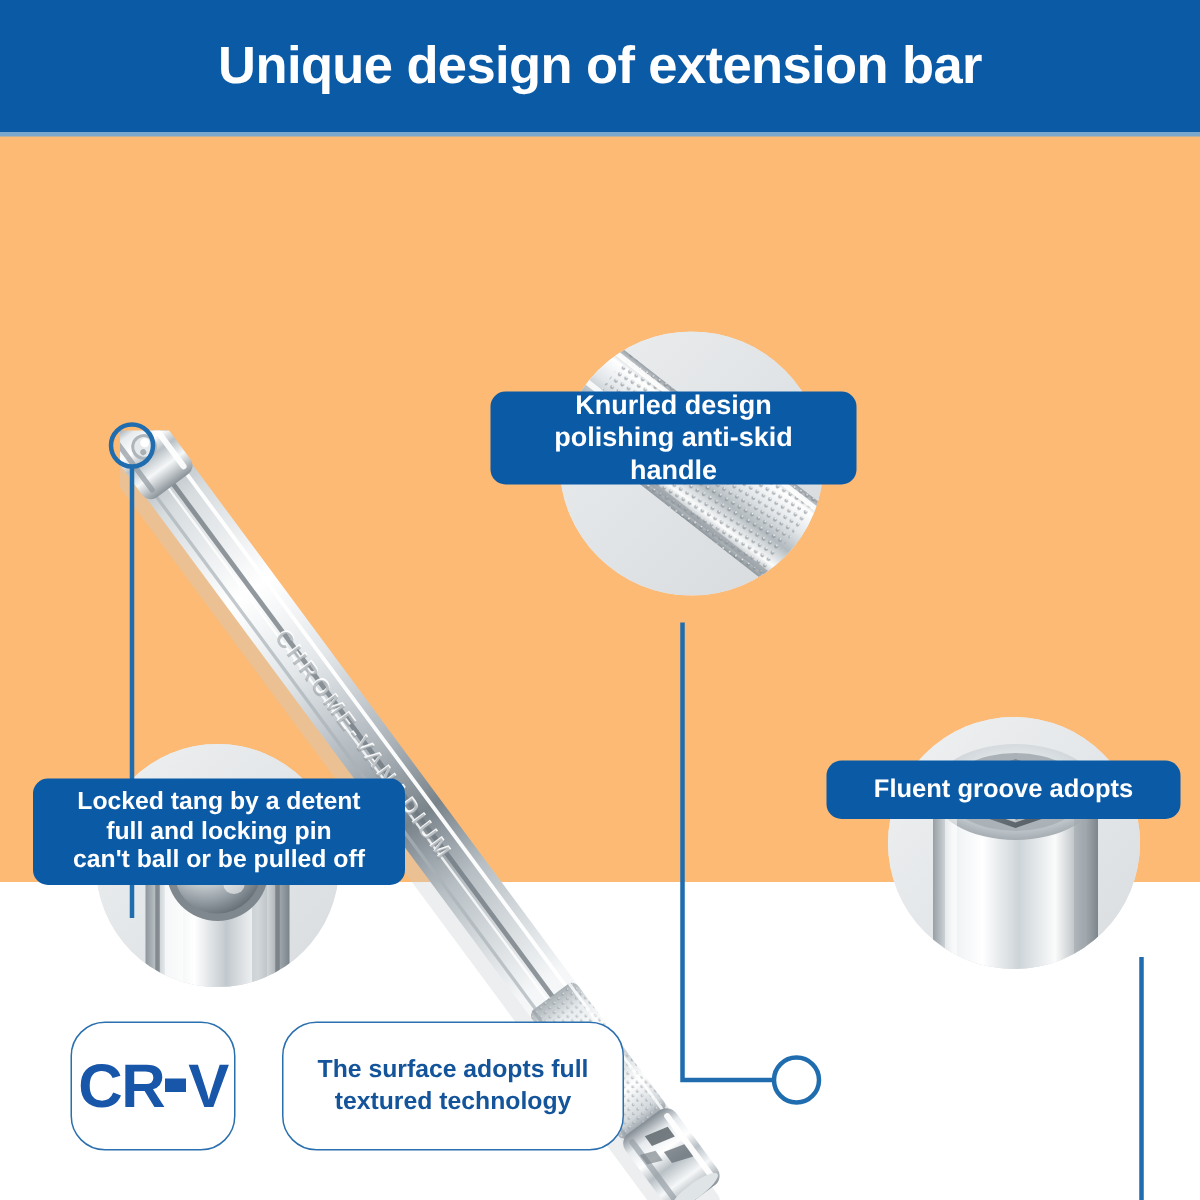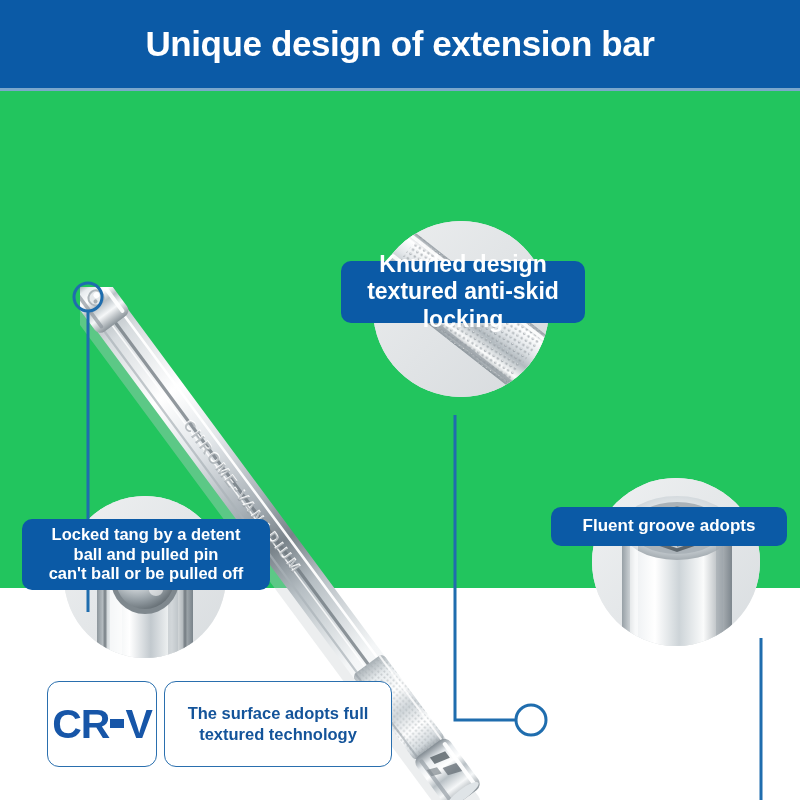--- a/index.html
+++ b/index.html
@@ -9,21 +9,21 @@
     height: 800px;
     background: #ffffff;
     font-family: "Liberation Sans", sans-serif;
     overflow: hidden;
   }
 
   #page {
     position: relative;
     width: 800px;
     height: 588px;
-    background: #22c55e;
+    background: #fdba74;
   }
 
   
   #header-banner {
     position: absolute;
     left: 0; top: 0;
     width: 800px; height: 88px;
     background: #0b5aa6;
     display: flex;
     align-items: center;
@@ -99,41 +99,41 @@
     color: #ffffff;
     font-weight: bold;
     display: flex;
     align-items: center;
     justify-content: center;
     text-align: center;
     line-height: 1.2;
     padding: 8px 14px;
   }
   #callout-knurled {
-    left: 341px; top: 261px;
+    left: 327px; top: 261px;
     width: 244px; height: 62px;
-    font-size: 23px;
+    font-size: 18px;
   }
   #callout-locked {
     left: 22px; top: 519px;
     width: 248px; height: 71px;
     font-size: 16.5px;
   }
   #callout-groove {
     left: 551px; top: 507px;
     width: 236px; height: 39px;
     font-size: 17px;
   }
 
   
   .feature-box {
     position: absolute;
     background: #ffffff;
     border: 1.6px solid #2a6fae;
-    border-radius: 12px;
+    border-radius: 23px;
     display: flex;
     align-items: center;
     justify-content: center;
     text-align: center;
     color: #14549a;
   }
   #crv-box {
     left: 47px; top: 681px;
     width: 110px; height: 86px;
   }
@@ -145,21 +145,21 @@
     white-space: nowrap;
   }
   #crv-label .dash {
     display: inline-block;
     width: 14px; height: 9px;
     background: #1756a8;
     vertical-align: middle;
     margin: 0 1px 6px 1px;
   }
   #surface-box {
-    left: 164px; top: 681px;
+    left: 188px; top: 681px;
     width: 228px; height: 86px;
   }
   #surface-text {
     font-size: 16.5px;
     font-weight: bold;
     line-height: 1.3;
     color: #14549a;
   }
 </style>
 </head>
@@ -381,28 +381,28 @@
 
       <path d="M761 546 L761 741 L687 741" stroke="#1f6dae" stroke-width="3" fill="none"></path>
       <circle cx="672" cy="741" r="15" fill="none" stroke="#1f6dae" stroke-width="3"></circle>
     </svg>
 
   </div>
 
   <div class="callout" id="callout-knurled">
     <div>
       <div>Knurled design</div>
-      <div>textured anti-skid locking</div>
+      <div>polishing anti-skid handle</div>
     </div>
   </div>
 
   <div class="callout" id="callout-locked">
     <div>
       <div>Locked tang by a detent</div>
-      <div>ball and pulled pin</div>
+      <div>full and locking pin</div>
       <div>can't ball or be pulled off</div>
     </div>
   </div>
 
   <div class="callout" id="callout-groove">
     <div>Fluent groove adopts</div>
   </div>
 
   <div class="feature-box" id="crv-box">
     <div id="crv-label">

